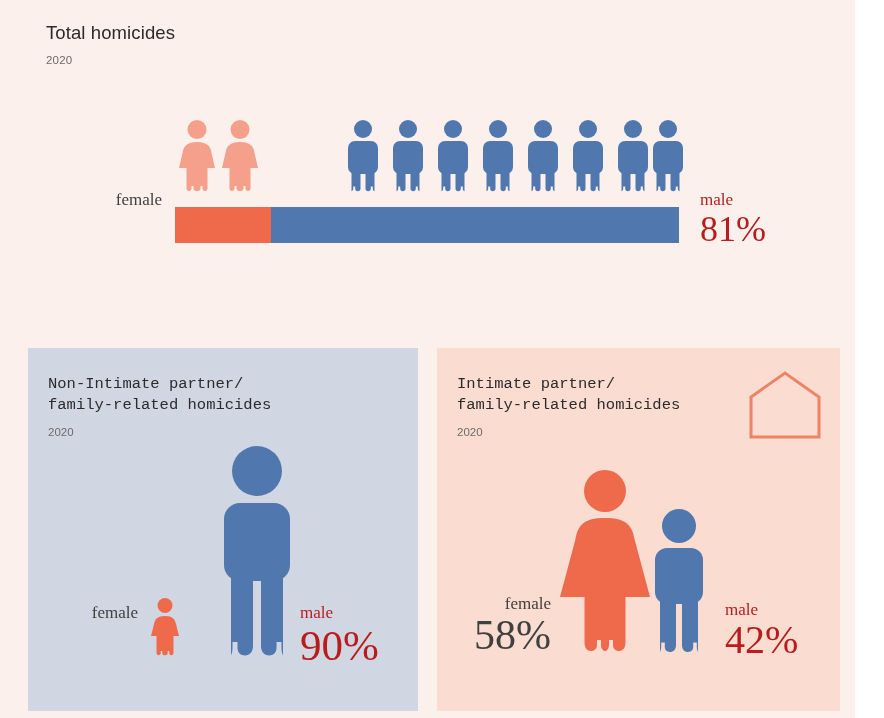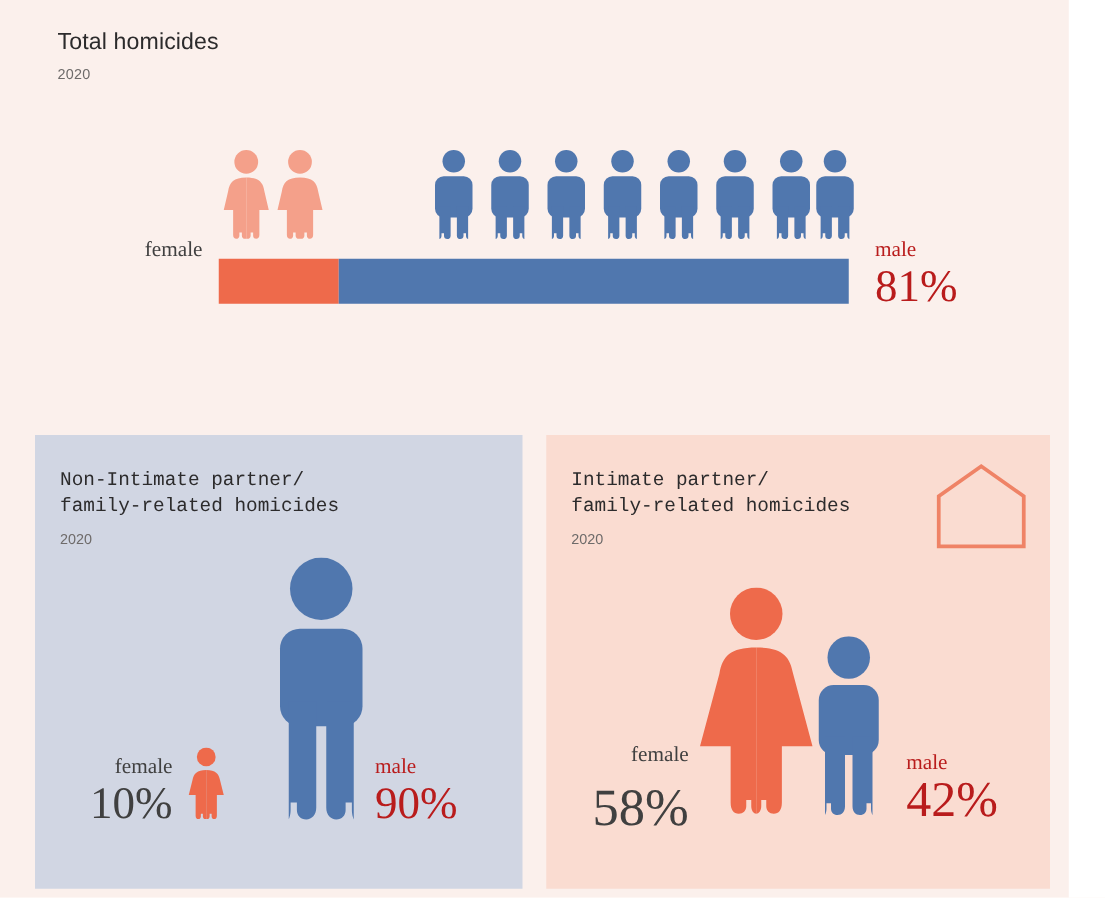--- a/index.html
+++ b/index.html
@@ -167,32 +167,32 @@
     top: 256px;
     width: 100px;
     text-align: right;
   }
   #left-stat-female .stat-value { font-size: 36px; margin-top: 3px; }
   #left-stat-male {
     left: 272px;
     top: 256px;
     text-align: left;
   }
-  #left-stat-male .stat-value { font-size: 36px; margin-top: 3px; text-align: right; }
+  #left-stat-male .stat-value { font-size: 43px; margin-top: 3px; text-align: right; }
 
   
   #right-fig-female { left: 119px; top: 122px; }
   #right-fig-male   { left: 213px; top: 161px; }
   #right-stat-female {
     left: 14px;
     top: 247px;
     width: 100px;
     text-align: right;
   }
-  #right-stat-female .stat-value { font-size: 42px; margin-top: 14px; }
+  #right-stat-female .stat-value { font-size: 42px; margin-top: 2px; }
   #right-stat-male {
     left: 288px;
     top: 253px;
     text-align: left;
   }
   #right-stat-male .stat-value { font-size: 40px; margin-top: 2px; }
 </style>
 </head>
 <body>
 
@@ -294,21 +294,20 @@
     </svg>
 
     <svg id="left-fig-female" class="card-fig" width="30" height="58" viewBox="0 0 30 58">
       <circle cx="15" cy="7.5" r="7.5" fill="#ee6a4b"></circle>
       <path d="M15 18 C7.5 18 5 21 4 26 L1 38 L6.5 38 L6.5 54.5 C6.5 56.4 7.4 57.2 8.6 57.2 C9.8 57.2 10.7 56.4 10.7 55.1 L10.7 53 L12.3 53 L12.3 55.1 C12.3 56.4 13.2 57.2 14.4 57.2 L15 57.2 L15 18 Z" fill="#ee6a4b"></path>
       <path d="M15 18 C22.5 18 25 21 26 26 L29 38 L23.5 38 L23.5 54.5 C23.5 56.4 22.6 57.2 21.4 57.2 C20.2 57.2 19.3 56.4 19.3 55.1 L19.3 53 L17.7 53 L17.7 55.1 C17.7 56.4 16.8 57.2 15.6 57.2 L15 57.2 L15 18 Z" fill="#ee6a4b"></path>
     </svg>
 
     <div id="left-stat-female" class="stat female">
       <span class="stat-label">female</span>
-      <span class="stat-value">10%</span>
     </div>
     <div id="left-stat-male" class="stat male">
       <span class="stat-label">male</span>
       <span class="stat-value">90%</span>
     </div>
   </div>
 
   <div id="card-right" class="card">
     <div class="card-title">Intimate partner/
 family-related homicides</div>

